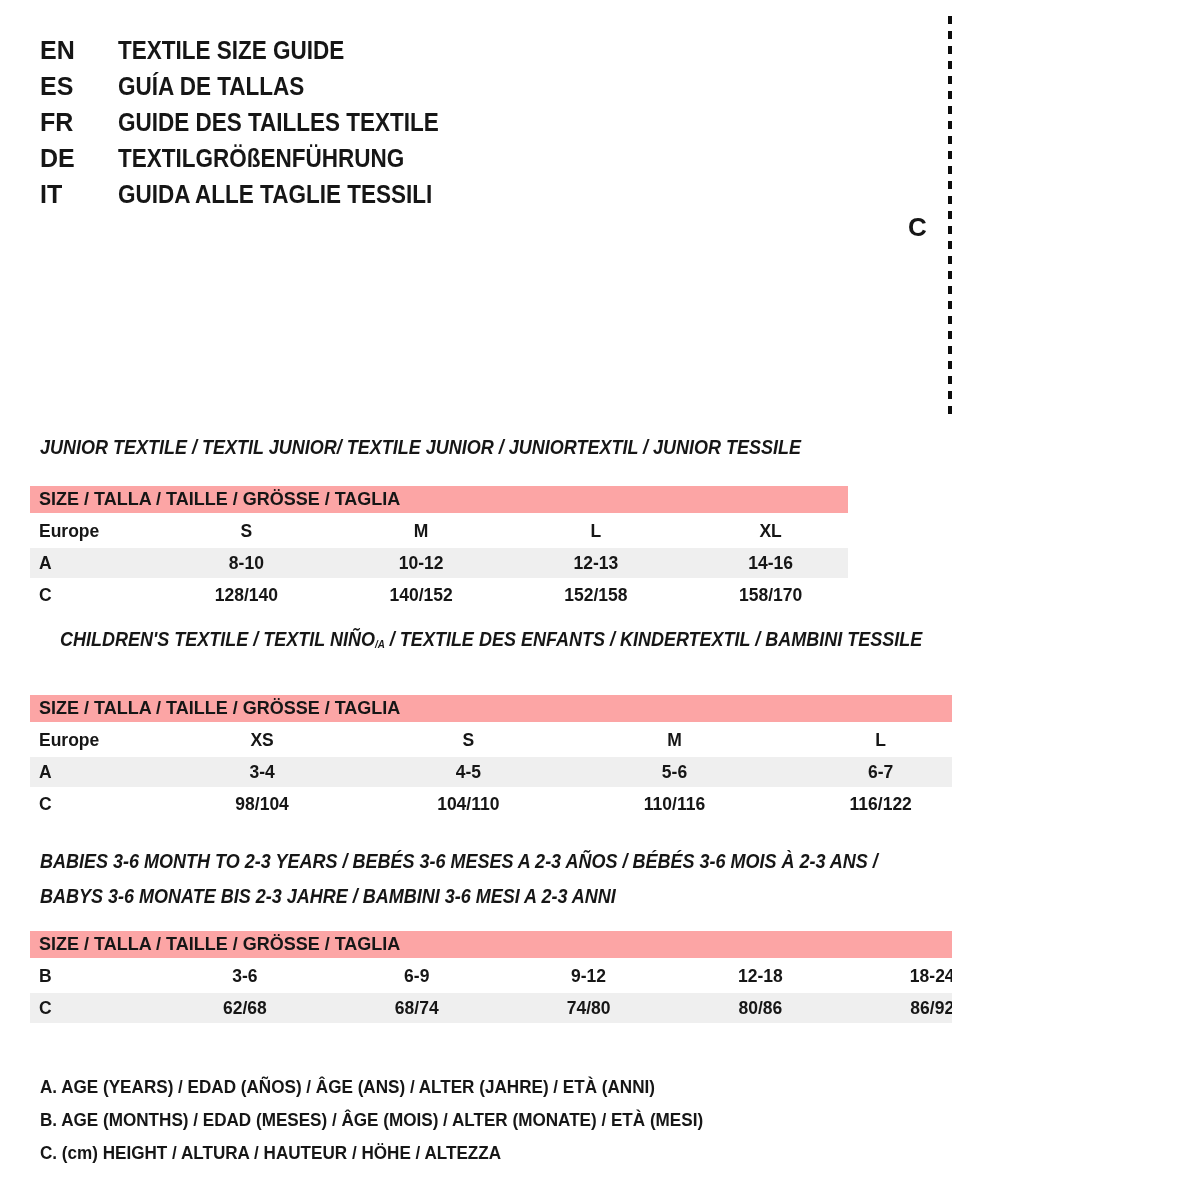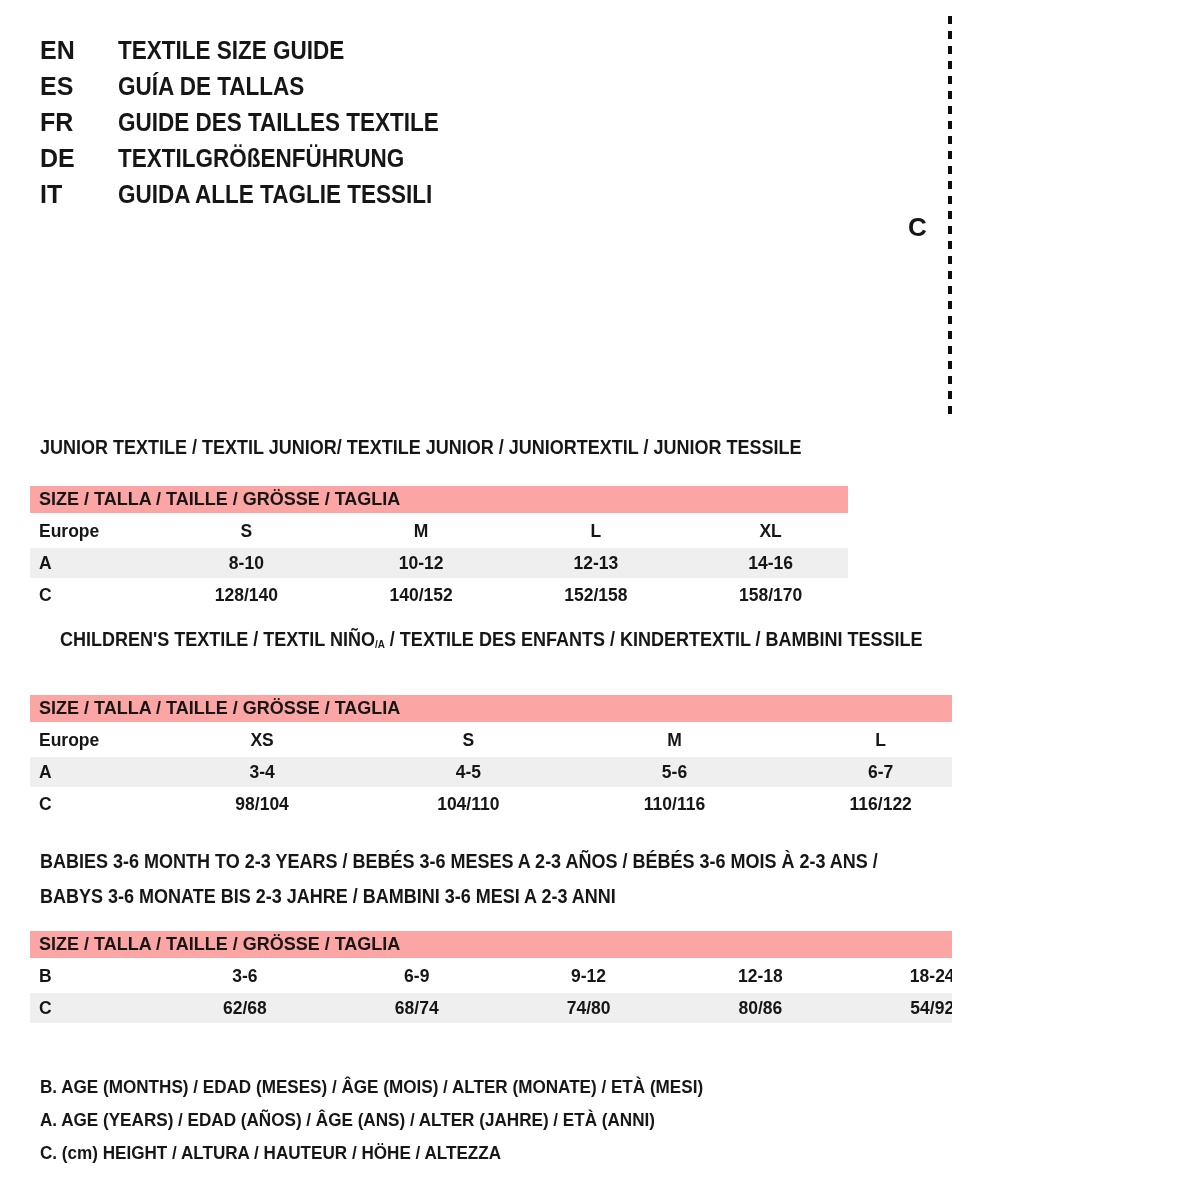--- a/index.html
+++ b/index.html
@@ -11,21 +11,21 @@
   
   #lang-list{position:absolute;left:40px;top:32px;}
   .lang-row{display:flex;height:36px;align-items:center;font-weight:700;font-size:25px;}
   .lang-code{width:78px;}
   
   #measure-line{position:absolute;left:948px;top:16px;width:5px;height:402px;
     background:repeating-linear-gradient(to bottom,#0c0c0c 0px,#0c0c0c 8px,transparent 8px,transparent 15px);}
   #measure-label{position:absolute;left:908px;top:212px;font-size:26px;font-weight:700;}
   #baby-svg{position:absolute;left:963px;top:12px;}
   
-  .sec-title{position:absolute;left:40px;font-size:20px;font-weight:700;line-height:22px;}
+  .sec-title{position:absolute;left:40px;font-size:20px;font-weight:700;line-height:22px;font-style:italic;}
   .sub{font-size:0.55em;vertical-align:-0.18em;}
   
   .sg-table{position:absolute;left:30px;}
   .size-bar{height:27px;line-height:27px;background:#fca5a5;padding-left:9px;
     font-size:18px;font-weight:700;margin-bottom:3px;}
   .trow{display:flex;height:30px;align-items:center;margin-bottom:2px;gap:20px;}
   .trow.shaded{background:#efefef;}
   .cell{flex:1;text-align:center;font-size:17.5px;font-weight:700;}
   .cell.label{flex:0 0 110px;text-align:left;padding-left:9px;}
   
@@ -153,24 +153,24 @@
       <div class="cell">12-18</div>
       <div class="cell">18-24</div>
       <div class="cell">24-56</div>
     </div>
     <div class="trow shaded">
       <div class="cell label">C</div>
       <div class="cell">62/68</div>
       <div class="cell">68/74</div>
       <div class="cell">74/80</div>
       <div class="cell">80/86</div>
-      <div class="cell">54/92</div>
+      <div class="cell">86/92</div>
       <div class="cell">92/98</div>
     </div>
   </div>
 
   <div id="legend">
+    <div class="legend-line"><span class="cond">A. AGE (YEARS) / EDAD (AÑOS) / ÂGE (ANS) / ALTER (JAHRE) / ETÀ (ANNI)</span></div>
     <div class="legend-line"><span class="cond">B. AGE (MONTHS) / EDAD (MESES) / ÂGE (MOIS) / ALTER (MONATE) / ETÀ (MESI)</span></div>
-    <div class="legend-line"><span class="cond">A. AGE (YEARS) / EDAD (AÑOS) / ÂGE (ANS) / ALTER (JAHRE) / ETÀ (ANNI)</span></div>
     <div class="legend-line"><span class="cond">C. (cm) HEIGHT / ALTURA / HAUTEUR / HÖHE / ALTEZZA</span></div>
   </div>
 
 </div>
 
 </body></html>

